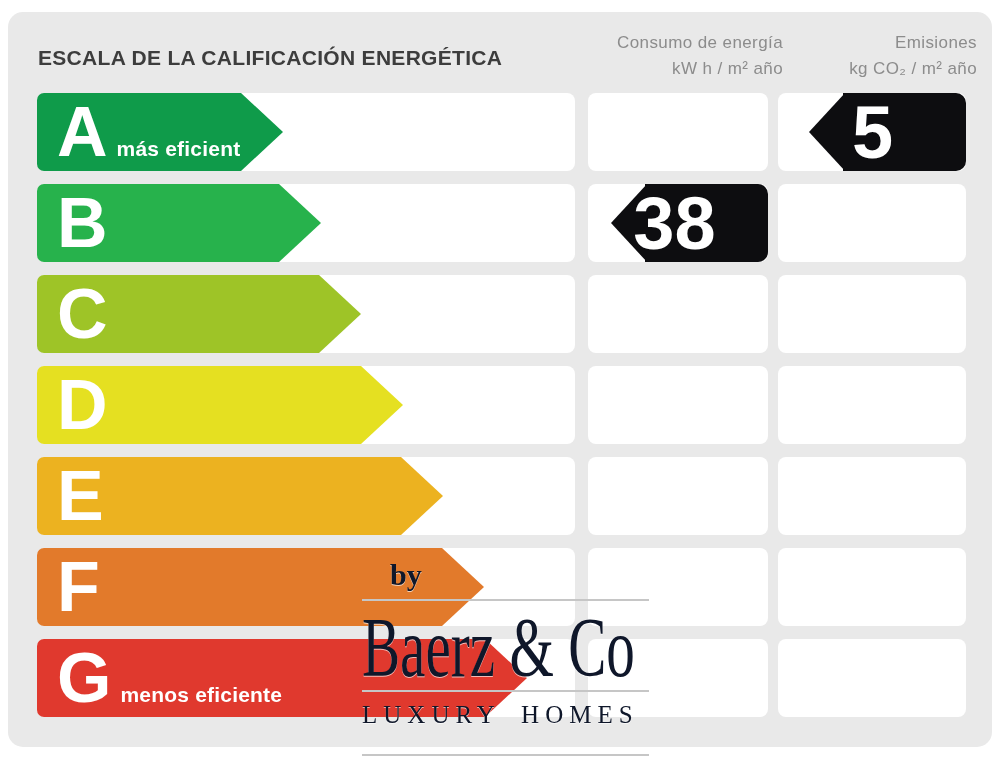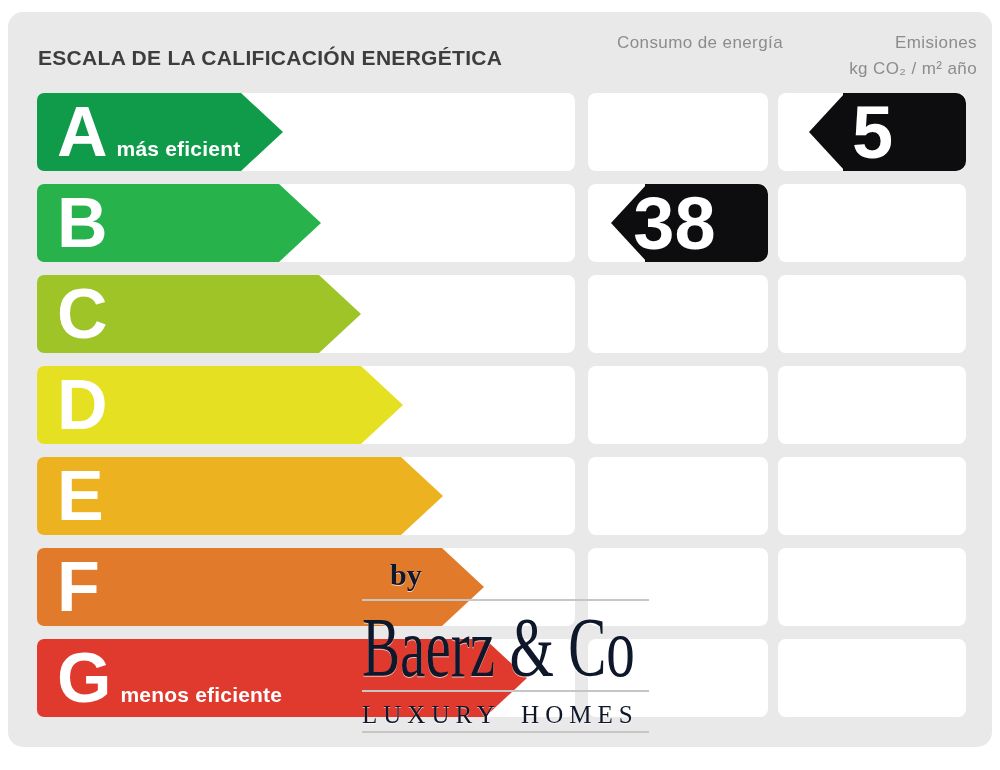--- a/index.html
+++ b/index.html
@@ -38,32 +38,33 @@
   .pointer-label{position:absolute;left:0;top:0;right:30px;bottom:0;
     display:flex;align-items:center;justify-content:center;
     color:#ffffff;font-size:74px;font-weight:bold;}
   .watermark{position:absolute;left:354px;top:540px;width:287px;z-index:5;
     font-family:Liberation Serif, serif;color:#0f172a;
     text-shadow:0 1px 0 rgba(255,255,255,.65);}
   .wm-by{margin-left:28px;font-size:30px;font-weight:bold;line-height:46px;height:47px;}
   .wm-line{border-top:2px solid #c6c6c6;}
   .wm-name{height:89px;font-size:84px;line-height:94px;white-space:nowrap;
     transform:scaleX(.68);transform-origin:0 50%;}
-  .wm-tagline{height:39px;font-size:25px;line-height:46px;letter-spacing:6px;
+  .wm-tagline{height:62px;font-size:25px;line-height:46px;letter-spacing:6px;
     word-spacing:9px;white-space:nowrap;}
 </style>
 </head>
 <body>
 
 <div class="panel">
 
   <h1 class="title">ESCALA DE LA CALIFICACIÓN ENERGÉTICA</h1>
 
   <div class="col-header" id="hdr-consumo">
     <div>Consumo de energía</div>
+    <div>kW h / m² año</div>
   </div>
 
   <div class="col-header" id="hdr-emisiones">
     <div>Emisiones</div>
     <div>kg CO₂ / m² año</div>
   </div>
 
   <div id="rows">
   <div class="row">
     <div class="cell band-cell">

